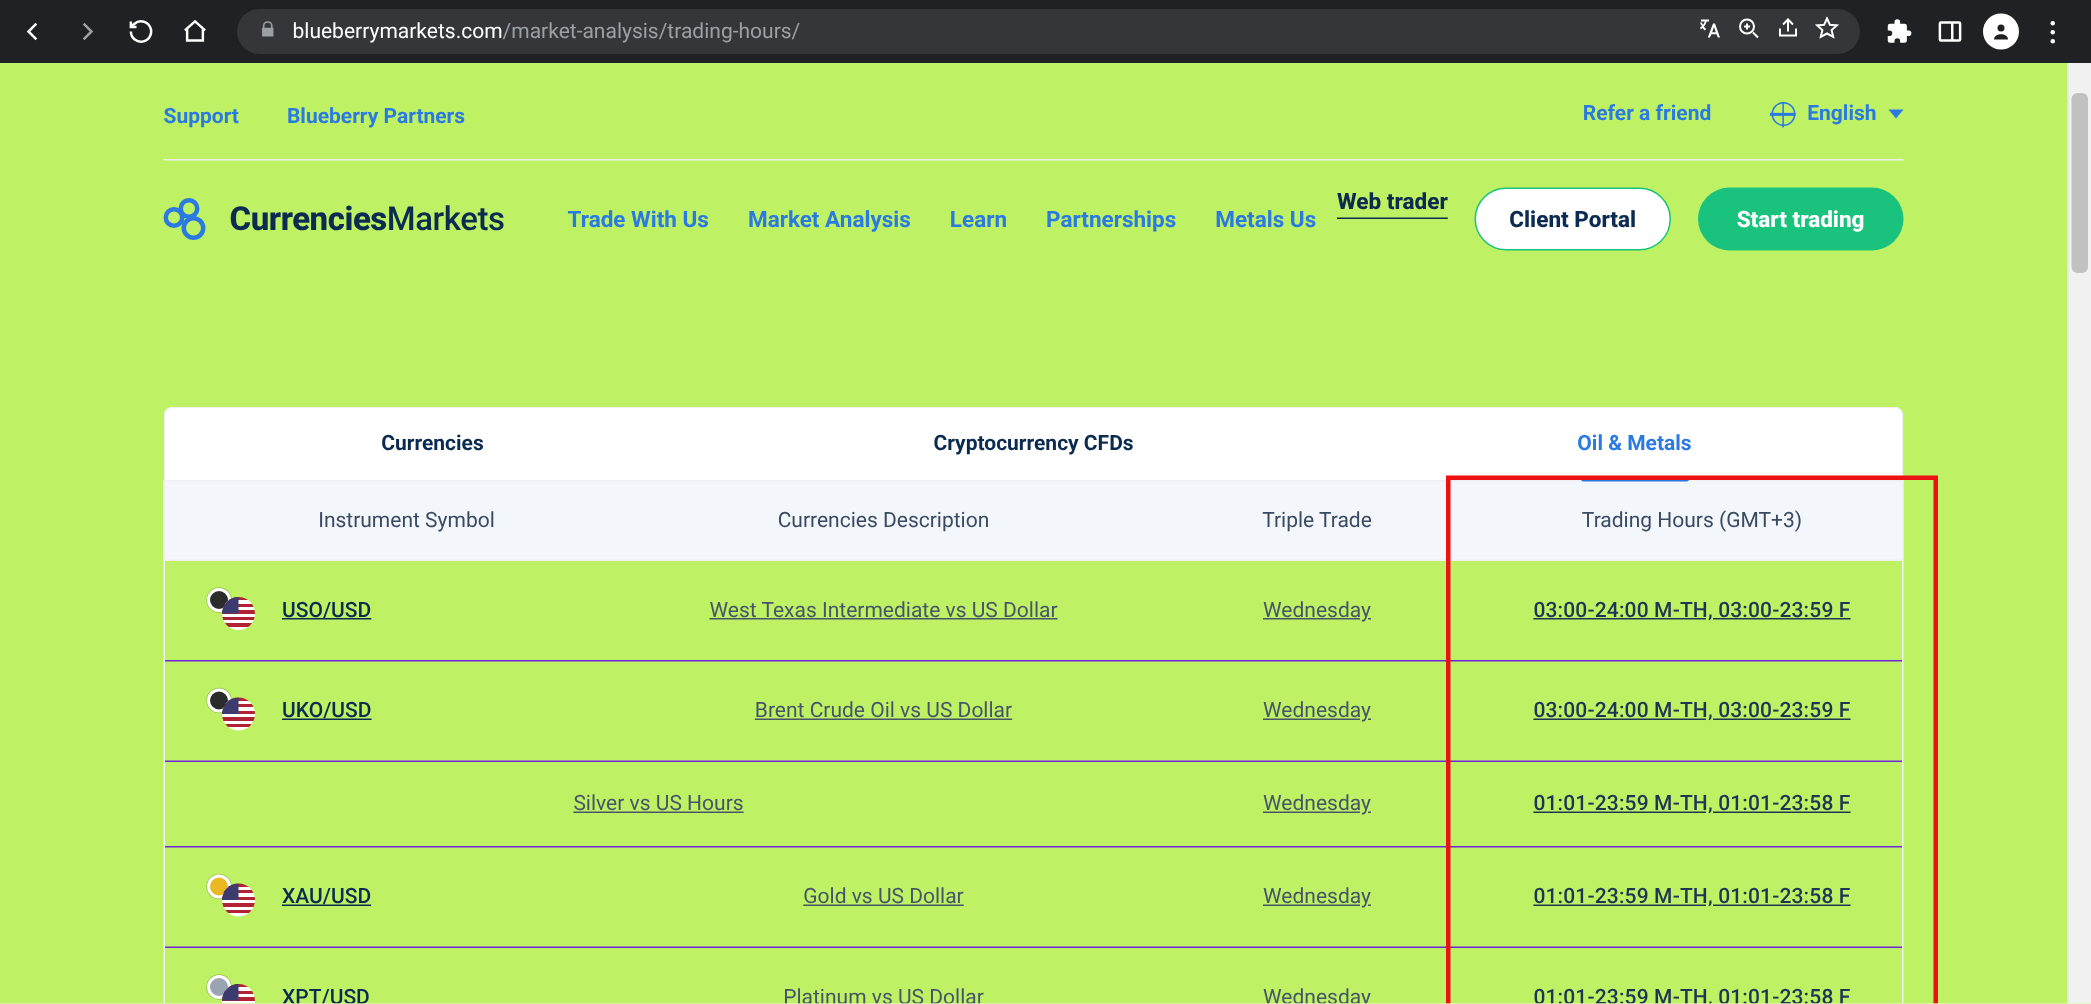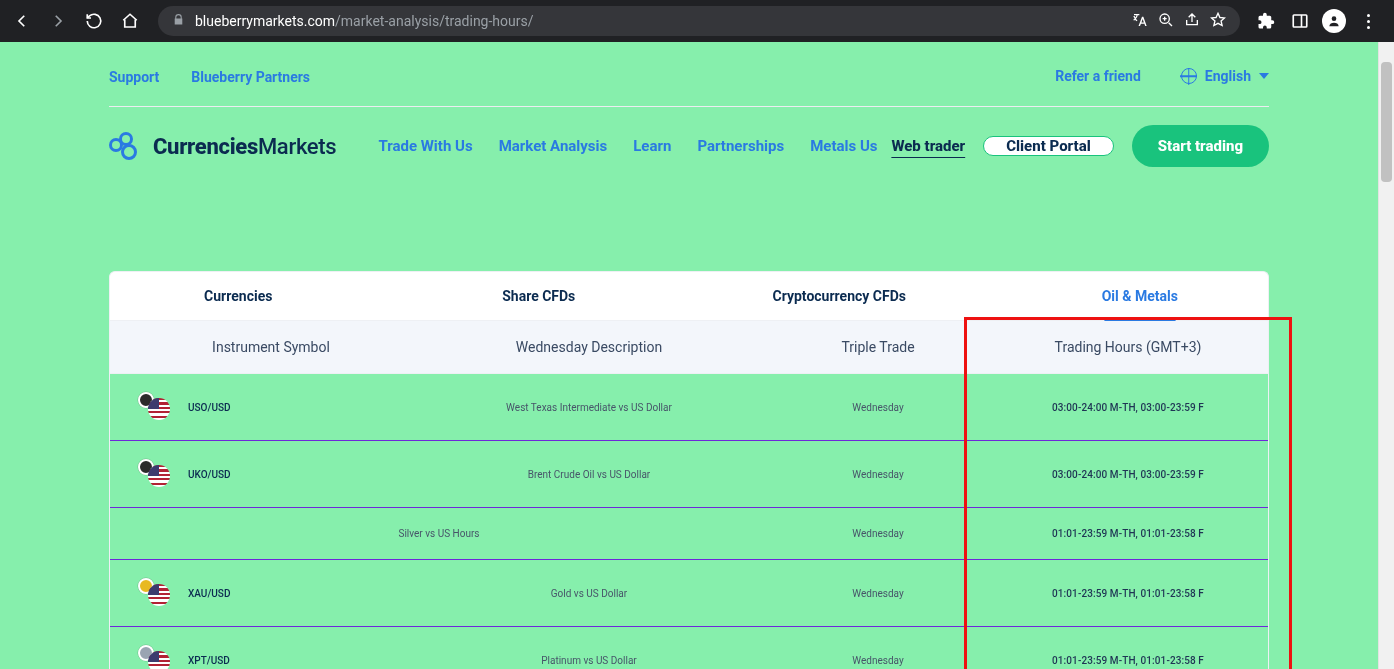--- a/index.html
+++ b/index.html
@@ -15,21 +15,21 @@
   .url-text { flex:1; color:#9aa0a6; white-space:nowrap; overflow:hidden; }
   .url-text .host { color:#fff; }
   .chrome-icons { display:flex; align-items:center; gap:10px; color:#fff; padding-right:6px; }
   .chrome-icons > span, .chrome-icons > div { width:24px; height:24px; display:flex; align-items:center; justify-content:center; }
   .avatar-circle { width:22px; height:22px; border-radius:50%; background:#fff; color:#202124; display:flex; align-items:center; justify-content:center; }
   .dots-v { display:flex; flex-direction:column; gap:3px; }
   .dots-v i { width:3px; height:3px; background:#fff; border-radius:50%; display:block; }
 
   
   .viewport { height: calc(669px - 42px); display:flex; }
-  .page { flex:1; background:#86efac; overflow:hidden; }
+  .page { flex:1; background:#bef264; overflow:hidden; }
   .fake-scroll { width:16px; background:#f1f1f1; border-left:1px solid #e3e3e3; position:relative; }
   .fake-scroll .thumb { position:absolute; left:2px; right:2px; top:20px; height:120px; background:#c1c1c1; border-radius:4px; }
 
   
   .topbar { max-width:1160px; margin:0 auto; display:flex; justify-content:space-between; align-items:center; padding:14px 0 10px; }
   .top-left a, .top-right a { font-size:14px; font-weight:700; color:#2a7ae2; text-decoration:none; margin-right:28px; }
   .top-right { display:flex; align-items:center; gap:28px; }
   .top-right a { margin:12px; }
   .lang { display:flex; align-items:center; gap:8px; color:#2a7ae2; font-weight:700; font-size:14px; }
   .lang .globe { width:16px; height:16px; border:1.5px solid #2a7ae2; border-radius:50%; position:relative; }
@@ -44,21 +44,21 @@
   .logo { display:flex; align-items:center; gap:10px; }
   .logo-mark { width:34px; height:28px; position:relative; }
   .logo-mark .c1,.logo-mark .c2,.logo-mark .c3 { position:absolute; border:3px solid #2a7ae2; border-radius:50%; }
   .logo-mark .c1 { width:14px; height:14px; left:0; top:6px; }
   .logo-mark .c2 { width:14px; height:14px; left:10px; top:0; }
   .logo-mark .c3 { width:16px; height:16px; left:12px; top:12px; }
   .logo-text { font-size:22px; font-weight:800; color:#0b2b50; letter-spacing:-0.3px; }
   .logo-text .light { font-weight:500; }
   .mainnav { display:flex; gap:26px; margin-left:42px; }
   .mainnav a { color:#2a7ae2; font-weight:700; font-size:15px; text-decoration:none; }
-  .nav-right { margin-left:auto; display:flex; align-items:center; gap:18px; }
+  .nav-right { margin-left:auto; display:flex; gap:18px; }
   .nav-right .webtrader { color:#0b2b50; font-weight:800; font-size:15px; text-decoration:underline; text-underline-offset:6px; }
   .btn-outline { border:1.5px solid #19c37d; color:#0b2b50; background:#fff; padding:0 22px; border-radius:999px; font-weight:800; font-size:15px; }
   .btn-primary { background:#19c37d; color:#fff; padding:12px 26px; border-radius:999px; font-weight:800; font-size:15px; border:none; }
 
   
   .content { max-width:1160px; margin:80px auto 0; }
   .tabs { display:flex; border:1px solid #eef0f4; border-bottom:none; border-radius:6px 6px 0 0; background:#fff;gap:44px; }
   .tab { flex:1; text-align:center; padding:16px 0; font-size:14px; font-weight:700; color:#0b2b50; position:relative; }
   .tab.active { color:#2a7ae2; }
   .tab.active::after { content:""; position:absolute; left:50%; transform:translateX(-50%); bottom:-1px; width:72px; height:3px; background:#2a7ae2; border-radius:2px; }
@@ -66,21 +66,21 @@
   .thead { display:flex; background:#f3f6fb; border:1px solid #eef0f4; }
   .thead > div { padding:18px 8px; font-size:14px; color:#3a4a63; text-align:center; }
   .col-sym { width:300px; text-align:left; padding-left:30px !important; }
   .col-desc { flex:1; }
   .col-swap { width:220px; }
   .col-hours { width:280px; position:relative; }
 
   .rows { border:1px solid #eef0f4; border-top:none; }
   .row { display:flex; align-items:center; border-top:1px solid #6d28d9; }
   .row:first-child { border-top:none; }
-  .row > div { padding:20px 8px; font-size:10px; color:#475569; text-align:center; }
+  .row > div { padding:20px 8px; font-size:14px; color:#475569; text-align:center;text-decoration:underline; }
   .row .col-sym { display:flex; align-items:center; gap:18px; padding-left:30px; text-align:left; color:#0b2b50; font-weight:500;}
   .row .col-hours { color:#1f3554; font-weight:500; letter-spacing:0.1px; }
 
   .inst-icon { width:30px; height:26px; position:relative; }
   .inst-icon .flag { position:absolute; width:22px; height:22px; border-radius:50%; right:0; bottom:0; background:
     linear-gradient(#b22234 0 10%, #fff 10% 20%, #b22234 20% 30%, #fff 30% 40%, #b22234 40% 50%, #fff 50% 60%, #b22234 60% 70%, #fff 70% 80%, #b22234 80% 90%, #fff 90% 100%);
     overflow:hidden;}
   .inst-icon .flag::before { content:""; position:absolute; left:0; top:0; width:11px; height:11px; background:#3c3b6e; }
   .inst-icon .dot { position:absolute; width:16px; height:16px; border-radius:50%; left:-2px; top:-2px; border:2px solid #fff; box-shadow:0 0 0 0.5px rgba(0,0,0,0.2);}
   .dot.black { background:#2b2b2b; }
@@ -205,28 +205,27 @@
         <a href="#" class="webtrader">Web trader</a>
         <button class="btn-outline">Client Portal</button>
         <button class="btn-primary">Start trading</button>
       </div>
     </div>
 
     <div class="content">
       <div class="table-wrap">
         <div class="tabs">
           <div class="tab">Currencies</div>
-          <div class="tab">Share CFDs</div>
           <div class="tab">Cryptocurrency CFDs</div>
           <div class="tab active">Oil &amp; Metals</div>
         </div>
 
         <div class="thead">
           <div class="col-sym">Instrument Symbol</div>
-          <div class="col-desc">Wednesday Description</div>
+          <div class="col-desc">Currencies Description</div>
           <div class="col-swap">Triple Trade</div>
           <div class="col-hours">Trading Hours (GMT+3)</div>
         </div>
 
         <div class="rows" id="rows">
             <div class="row">
     <div class="col-sym">
       <span class="inst-icon">
         <span class="dot black"></span>
                   <span class="flag"></span>

